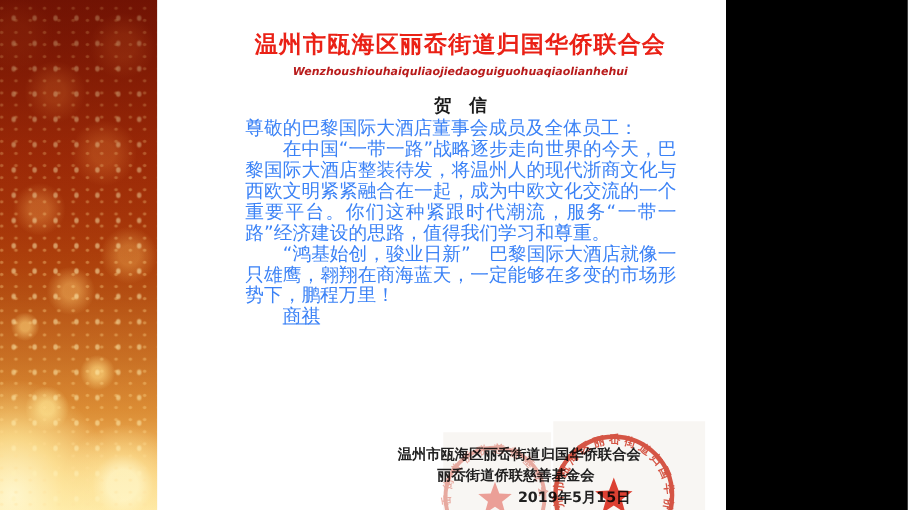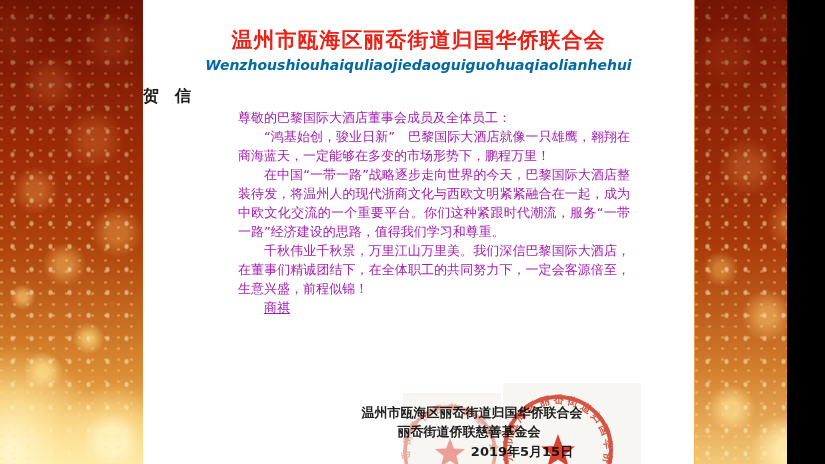--- a/index.html
+++ b/index.html
@@ -1,17 +1,17 @@
 <!DOCTYPE html>
 <html><head>
 <meta charset="utf-8">
 <style>
   html,body{margin:0;padding:0;background:#000;}
   .stage{
-    position:relative;width:787px;height:464px;overflow:hidden;background:#ffffff;
+    position:relative;width:660px;height:464px;overflow:hidden;background:#ffffff;
     font-family:"DejaVu Sans","Liberation Sans",sans-serif;
   }
   
   .side-panel{position:absolute;top:0;height:100%;}
   .side-panel::before{ 
     content:"";position:absolute;inset:0;
     background-image:
       radial-gradient(rgba(255,240,180,.55) 1.3px, rgba(255,240,180,0) 2.8px),
       radial-gradient(rgba(255,215,135,.38) 1px, rgba(255,215,135,0) 2.2px);
     background-size:19px 23px,13px 11px;
@@ -58,29 +58,29 @@
       linear-gradient(180deg,#7c1504 0%,#8f2306 20%,#9c2d08 38%,#a8390a 52%,#b54c10 66%,#c66418 78%,#d8852a 90%,#e9a93e 100%);
   }
   
   .doc{position:absolute;left:143px;top:0;width:551px;height:464px;background:#ffffff;overflow:hidden;}
   .org-title{
     position:absolute;top:28px;left:0;width:100%;text-align:center;
     color:#ea2116;font-size:21px;font-weight:bold;letter-spacing:1px;line-height:24px;
   }
   .org-pinyin{
     position:absolute;top:57px;left:0;width:100%;text-align:center;
-    color:#0369a1;font-size:14px;font-weight:bold;font-style:italic;line-height:17px;
+    color:#b91c1c;font-size:10px;font-weight:bold;font-style:italic;line-height:17px;
   }
   .letter-heading{
-    position:absolute;top:86px;left:0;width:100%;text-align:left;
+    position:absolute;top:86px;left:0;width:100%;text-align:center;
     color:#1a1a1a;font-size:16px;font-weight:bold;line-height:19px;
   }
   .letter-body{
-    position:absolute;top:108px;left:95px;width:392px;
-    color:#a21caf;font-size:13px;line-height:19px;text-align:justify;
+    position:absolute;top:108px;left:80px;width:392px;
+    color:#3b82f6;font-size:17px;line-height:19px;text-align:justify;
   }
   .letter-body p{margin:0;text-indent:2em;}
   .letter-body p.salutation{text-indent:0;}
   .closing-shunsong{margin:0;text-indent:22px;}
   .closing-shangqi{margin:0;text-indent:82px;text-decoration:underline;}
   .sig-line{position:absolute;transform:translateX(-50%);white-space:nowrap;color:#202020;}
   .sig-org1{left:329px;top:404px;font-size:13px;font-weight:bold;}
   .sig-org2{left:326px;top:423px;font-size:13px;font-weight:bold;}
   .sig-date{left:379px;top:443px;font-size:13px;font-weight:bold;}
   
@@ -100,23 +100,22 @@
   <div class="side-panel" id="right-panel"></div>
 
   <div class="doc">
 
     <div class="org-title">温州市瓯海区丽岙街道归国华侨联合会</div>
     <div class="org-pinyin">Wenzhoushiouhaiquliaojiedaoguiguohuaqiaolianhehui</div>
     <div class="letter-heading">贺　信</div>
 
     <div class="letter-body">
       <p class="salutation">尊敬的巴黎国际大酒店董事会成员及全体员工：</p>
+      <p>在中国“一带一路”战略逐步走向世界的今天，巴黎国际大酒店整装待发，将温州人的现代浙商文化与西欧文明紧紧融合在一起，成为中欧文化交流的一个重要平台。你们这种紧跟时代潮流，服务“一带一路”经济建设的思路，值得我们学习和尊重。</p>
       <p>“鸿基始创，骏业日新”　巴黎国际大酒店就像一只雄鹰，翱翔在商海蓝天，一定能够在多变的市场形势下，鹏程万里！</p>
-      <p>在中国“一带一路”战略逐步走向世界的今天，巴黎国际大酒店整装待发，将温州人的现代浙商文化与西欧文明紧紧融合在一起，成为中欧文化交流的一个重要平台。你们这种紧跟时代潮流，服务“一带一路”经济建设的思路，值得我们学习和尊重。</p>
-      <p>千秋伟业千秋景，万里江山万里美。我们深信巴黎国际大酒店，在董事们精诚团结下，在全体职工的共同努力下，一定会客源倍至，生意兴盛，前程似锦！</p>
       <p class="closing-shangqi">商祺</p>
     </div>
 
     <div class="stamp-backing b1"></div>
     <div class="stamp-backing b2"></div>
 
     <div class="sig-line sig-org1">温州市瓯海区丽岙街道归国华侨联合会</div>
     <div class="sig-line sig-org2">丽岙街道侨联慈善基金会</div>
     <div class="sig-line sig-date">2019年5月15日</div>
 

